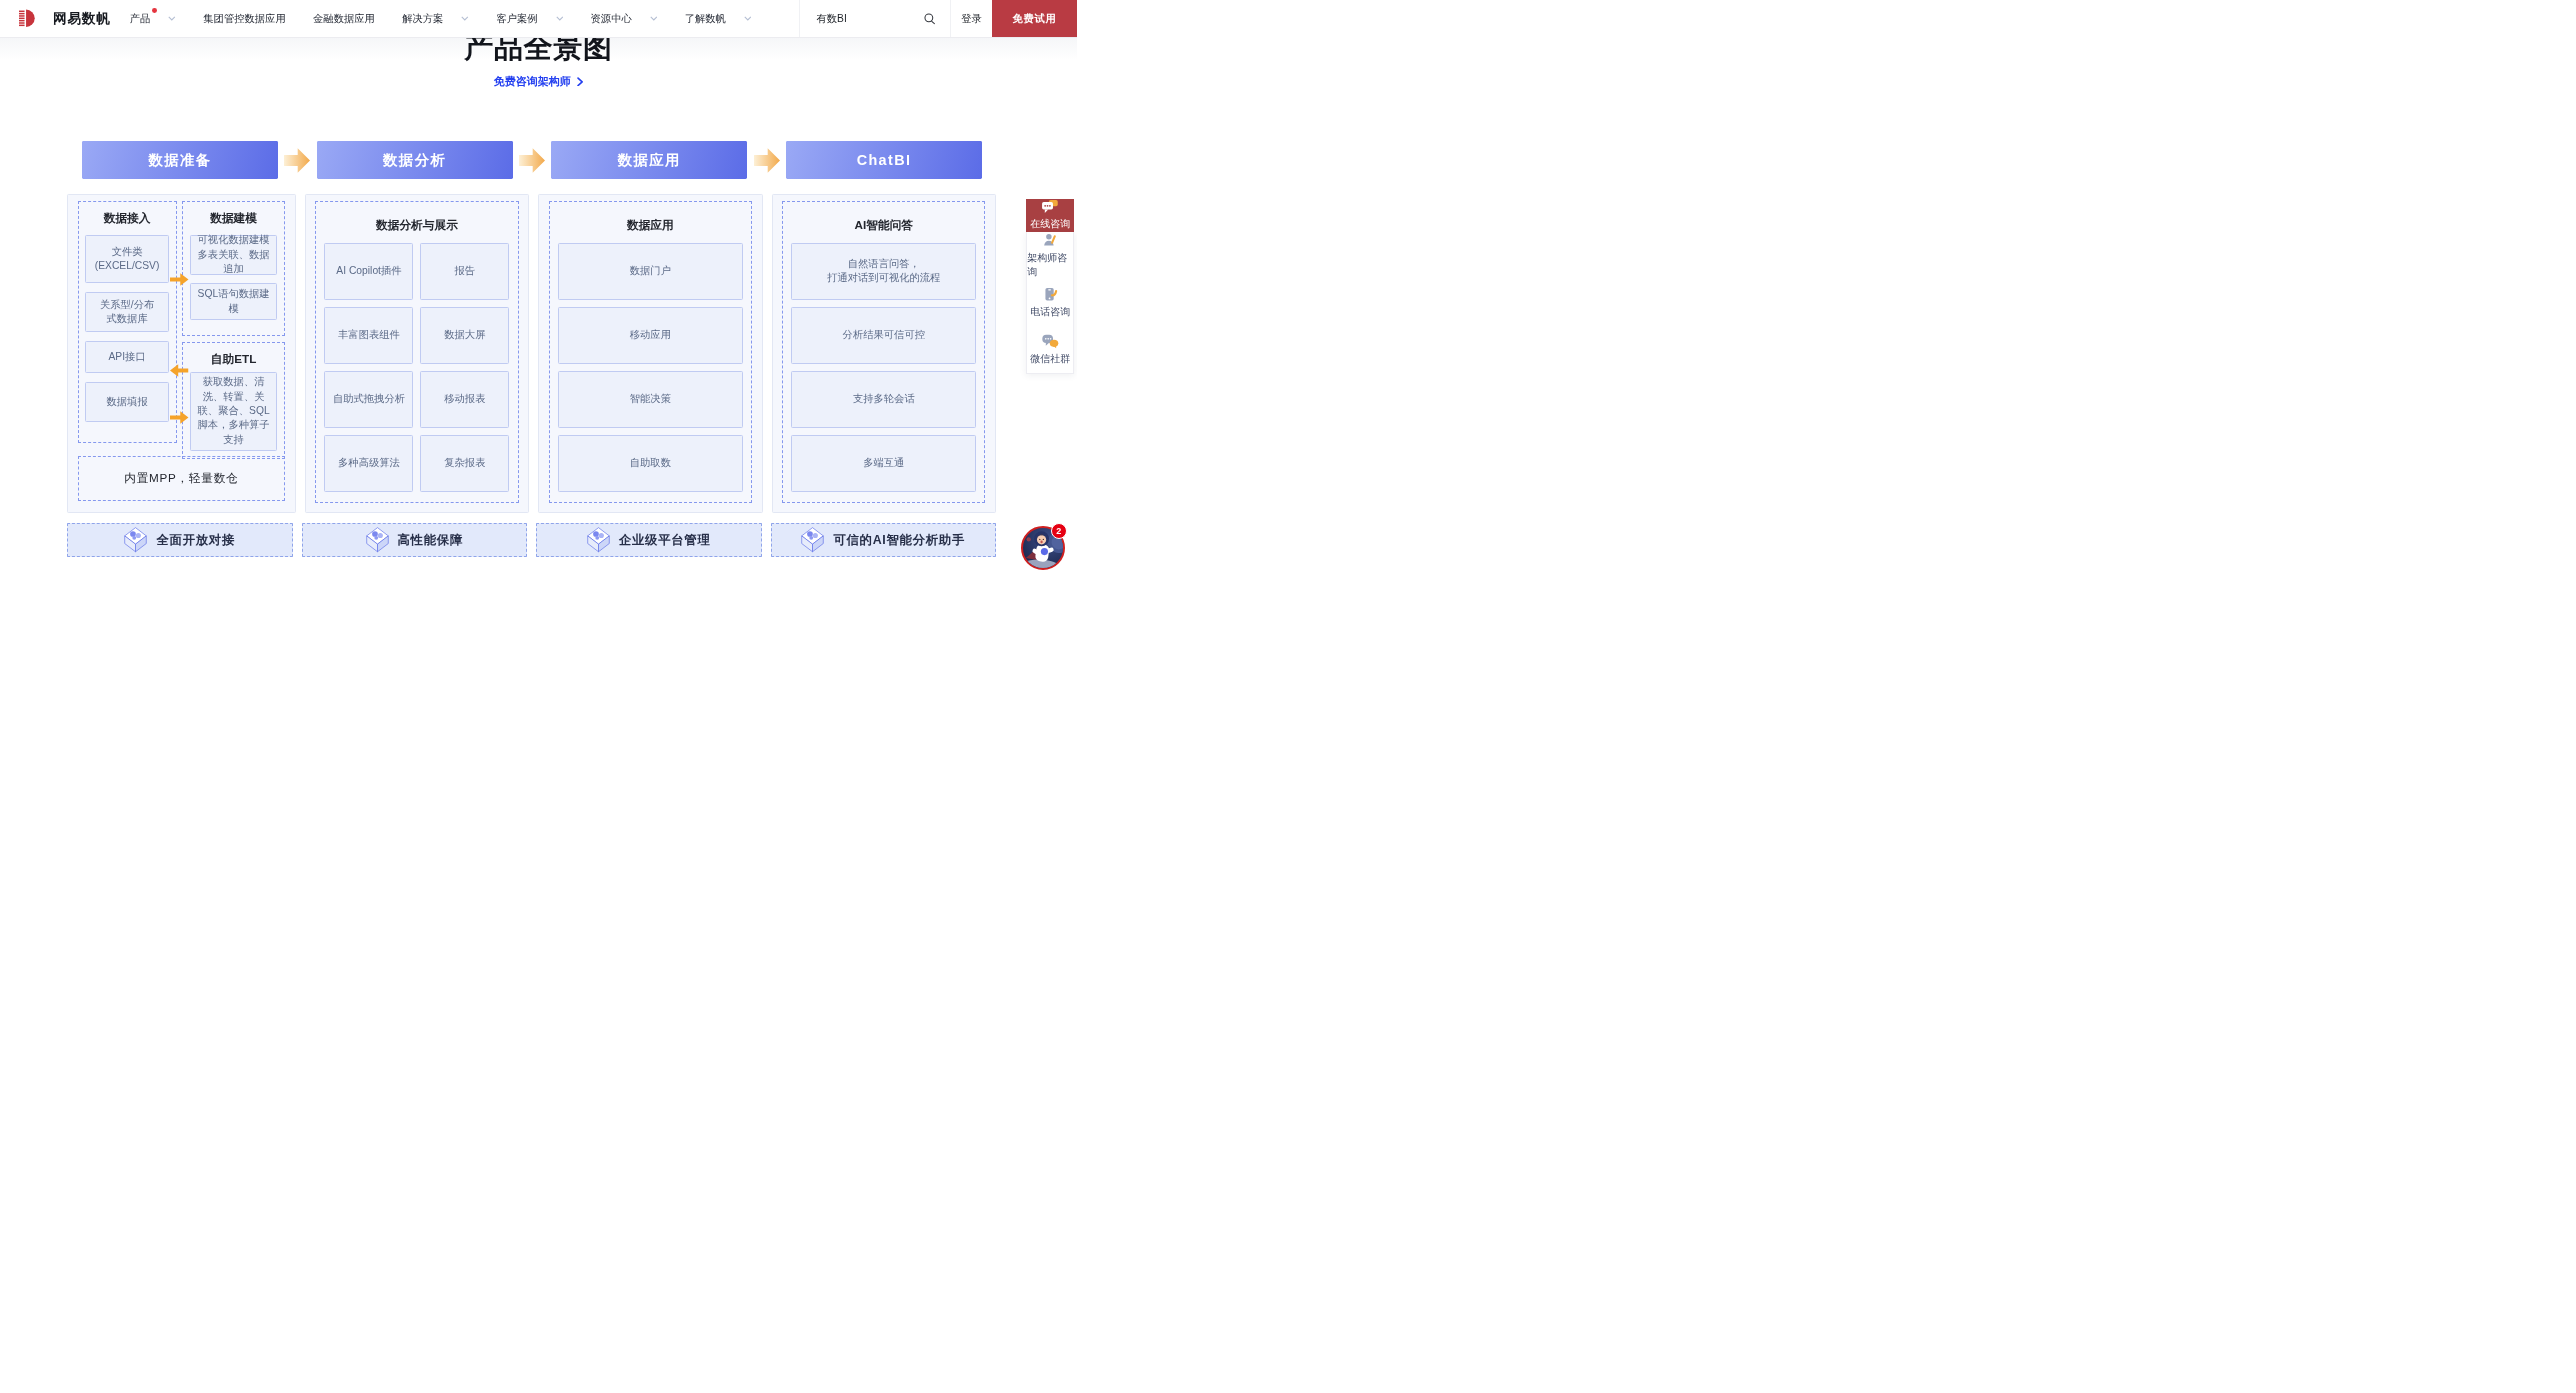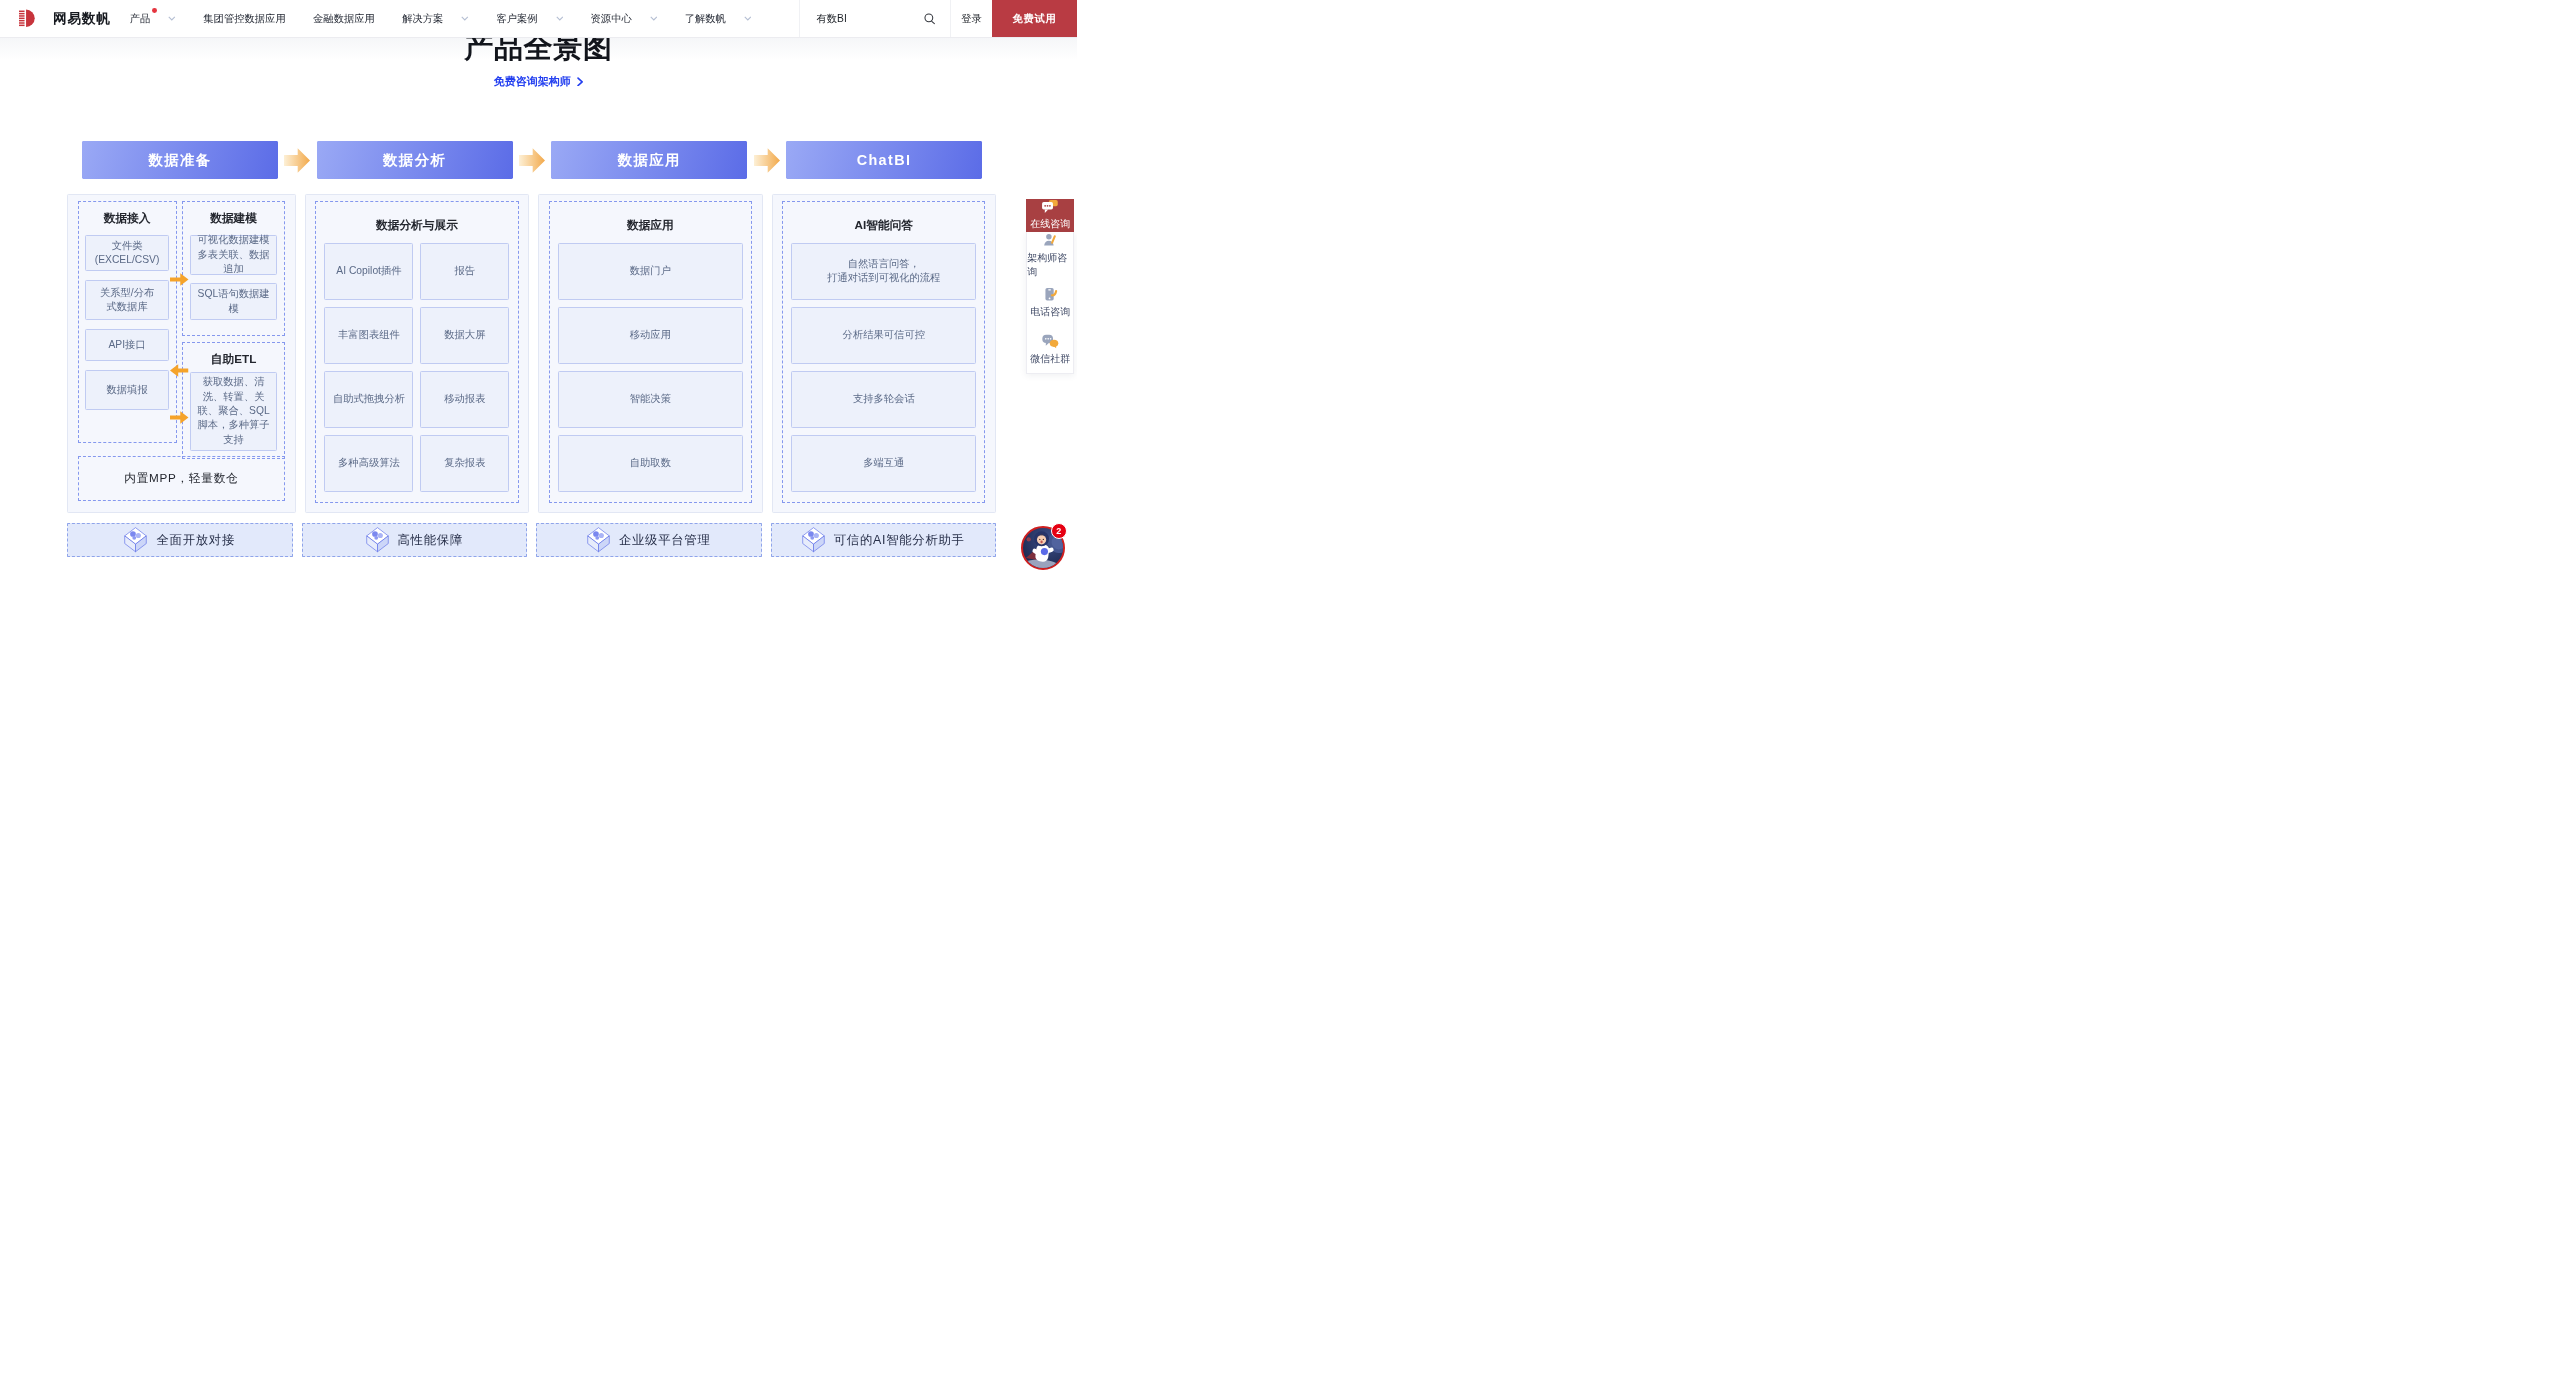--- a/index.html
+++ b/index.html
@@ -75,21 +75,21 @@
   .full-dash{height:302px;padding:8.2px 8.2px 9.6px;display:flex;flex-direction:column;box-sizing:border-box;}
   .full-dash .sub-title{margin:6.9px 0 11px;}
   .grid2{display:grid;grid-template-columns:1fr 1fr;gap:6.9px;flex:1;grid-auto-rows:1fr;}
   .vlist{display:flex;flex-direction:column;gap:6.9px;flex:1;}
   .vlist .cell{flex:1;}
 
   
   .badges{position:absolute;top:523px;left:67px;width:929px;display:flex;gap:9px;}
   .badge{flex:1;height:34px;background:#e2e9fb;border:0.7px dashed #8fa4ea;display:flex;
     align-items:center;justify-content:center;gap:9px;box-sizing:border-box;border-radius:0.7px;}
-  .badge span{font-size:12.4px;font-weight:400;color:#272f49;letter-spacing:0.7px;}
+  .badge span{font-size:12.4px;font-weight:700;color:#272f49;letter-spacing:0.7px;}
 
   
   .side-widget{position:absolute;top:199px;right:2.7px;width:48px;z-index:15;}
   .side-item{display:flex;flex-direction:column;align-items:center;justify-content:center;
     gap:2.7px;font-size:10px;cursor:pointer;}
   .side-active{height:33px;background:#a84042;color:#fff;}
   .side-group{background:#fff;border:0.7px solid #ededf2;border-top:none;
     box-shadow:0 2.1px 6.9px rgba(40,50,80,.08);}
   .side-group .side-item{height:47px;color:#3d4763;}
 
@@ -153,21 +153,21 @@
         <span>ChatBI</span>
       </div>
   </div>
 
   <div class="panels">
 
     <section class="panel">
       <div class="p1-cols">
         <div class="dashed colA">
           <div class="sub-title">数据接入</div>
-          <div class="cell" style="height:36px">文件类
+          <div class="cell" style="height:48px">文件类
 (EXCEL/CSV)</div>
           <div class="cell" style="height:40px">关系型/分布
 式数据库</div>
           <div class="cell" style="height:32px">API接口</div>
           <div class="cell" style="height:40px">数据填报</div>
         </div>
         <div class="colB">
           <div class="dashed modeling">
             <div class="sub-title">数据建模</div>
             <div class="cell" style="height:40px">可视化数据建模

